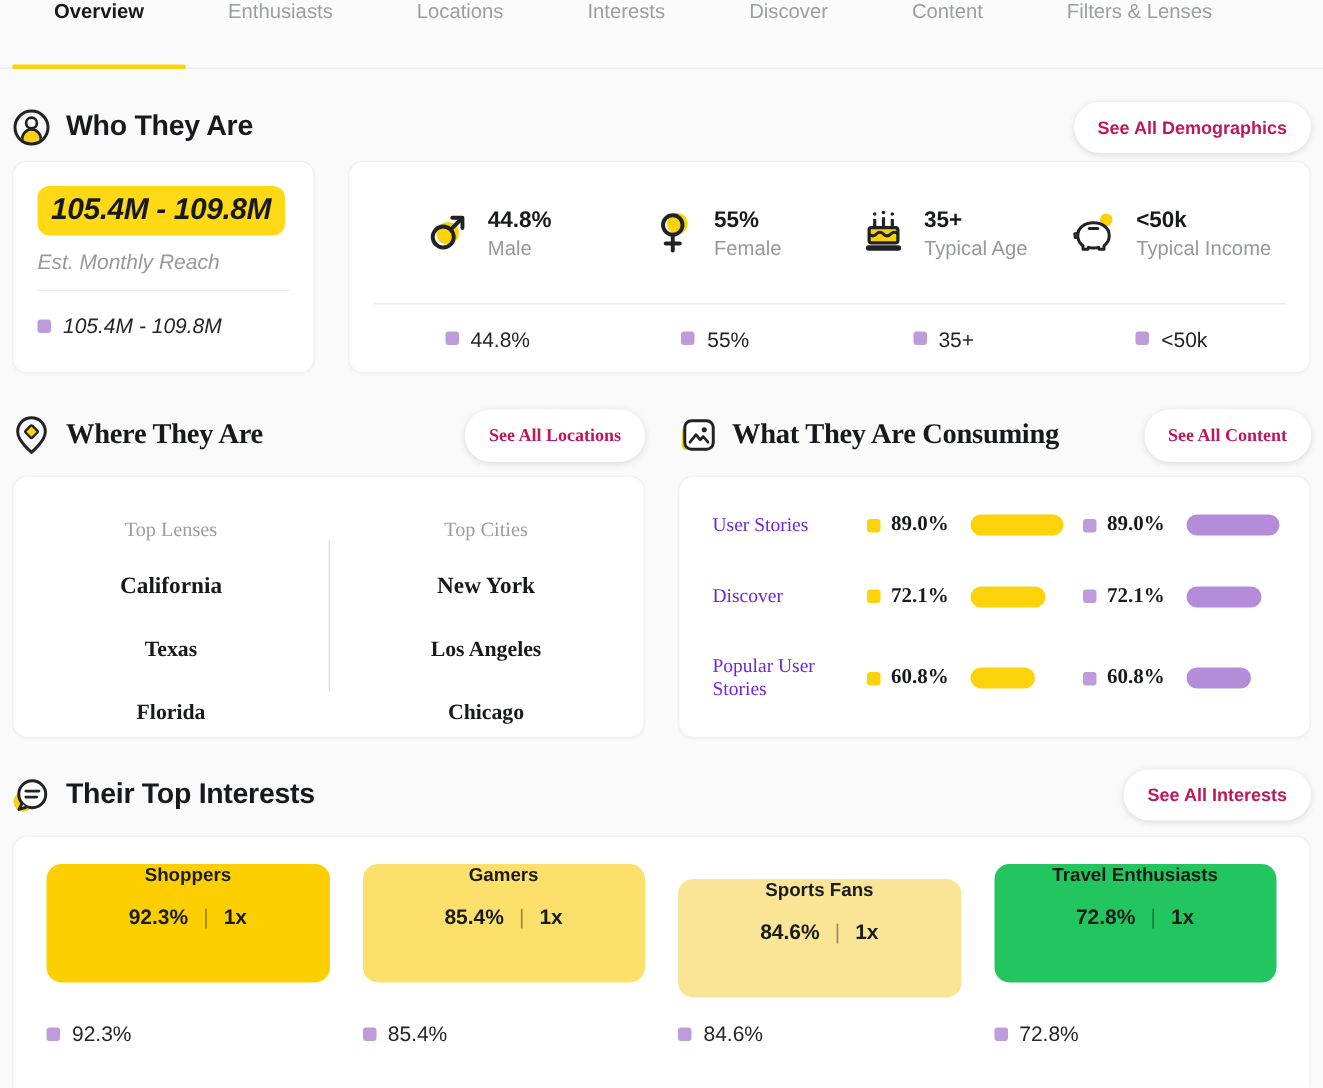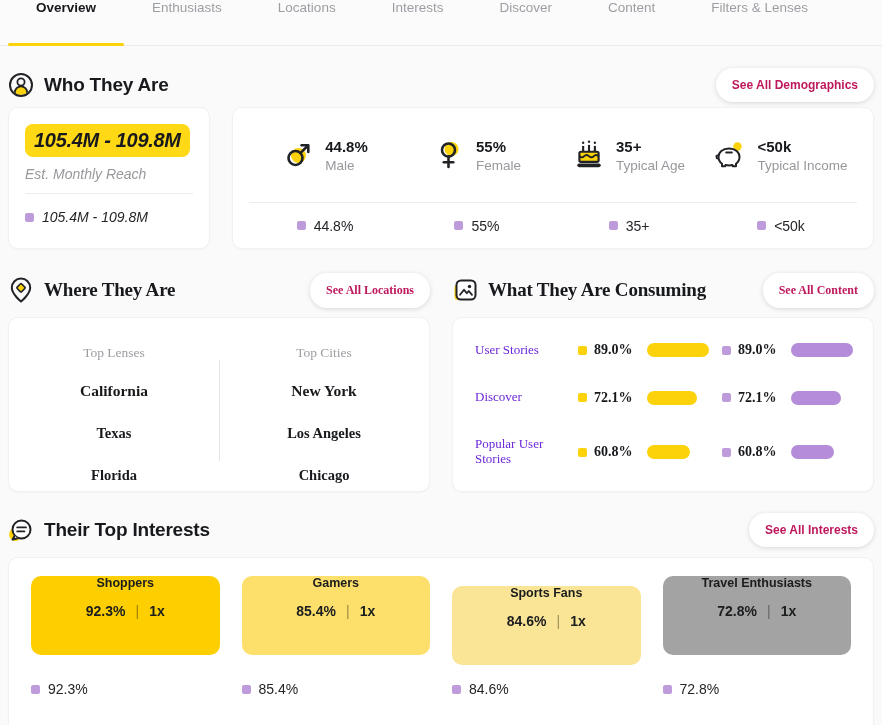--- a/index.html
+++ b/index.html
@@ -315,21 +315,21 @@
       </div>
     </div>
     <div class="interest-card" style="background: rgb(250, 229, 151); margin-top: 10px;">
       <div class="interest-name">Sports Fans</div>
       <div class="interest-value-line">
         <span>84.6%</span>
         <span class="vsep">|</span>
         <span>1x</span>
       </div>
     </div>
-    <div class="interest-card" style="background: #a3a3a3;">
+    <div class="interest-card" style="background: #22c55e;">
       <div class="interest-name">Travel Enthusiasts</div>
       <div class="interest-value-line">
         <span>72.8%</span>
         <span class="vsep">|</span>
         <span>1x</span>
       </div>
     </div>
   </div>
   <div class="interest-legends">
     <div class="interest-legend">

